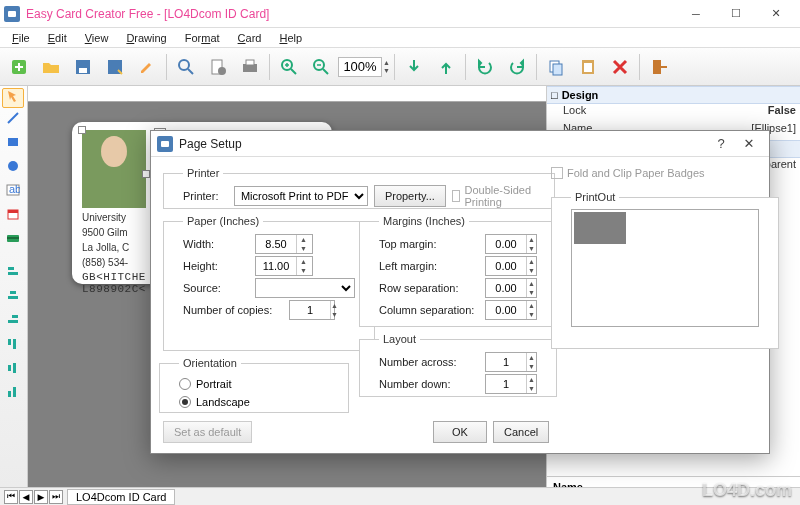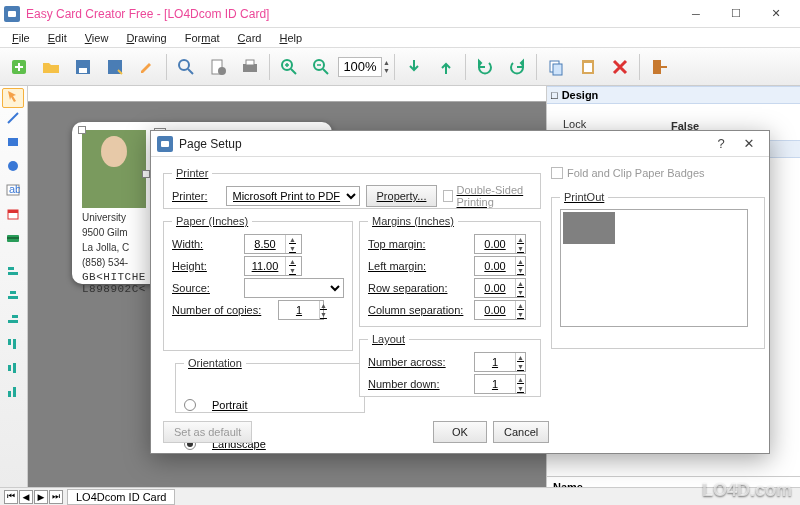--- a/index.html
+++ b/index.html
@@ -36,51 +36,51 @@
 .card .photo { width:64px; height:78px; background:#7a9a5e; float:left; margin-right:8px; position:relative;}
 .card .photo::after{ content:""; position:absolute; left:30%; top:8%; width:40%; height:40%; background:#e7c9a8; border-radius:50%;}
 .card .handle { position:absolute; width:8px; height:8px; background:#fff; border:1px solid #888;}
 .card .name { font-size:16px; font-weight:400; letter-spacing:1px; color:#222;}
 .card .uni { font-size:10px; color:#333; clear:both; padding-top:4px;}
 .card .mono { font-family: "Courier New", monospace; font-size:11px; color:#333; letter-spacing:.5px;}
 
 .props { width:254px; background:#fff; border-left:1px solid #ccc; font-size:11px; }
 .props .sect { background:#e8f0fa; border-top:1px solid #c8d8ee; border-bottom:1px solid #c8d8ee; padding:2px 4px; display:flex; align-items:center; gap:4px; font-weight:bold;}
 .props .row { display:flex; height:18px; }
-.props .row .k { width:120px; padding:14px 16px; color:#333;}
-.props .row .v { flex:1; padding:16px 4px; color:#333;}
+.props .row .k { width:120px; padding:0 16px; color:#333;}
+.props .row .v { flex:1; padding:0 4px; color:#333;text-align:right;}
 .props .desc { border-top:1px solid #ccc; padding:4px 6px;}
 .props .desc b { font-weight:bold;}
 
 
 .statusbar { position:absolute; left:0; right:0; bottom:0; height:18px; background:#f0f0f0; border-top:1px solid #ccc; display:flex; align-items:center; padding:0 4px; font-size:11px; gap:4px;}
 .statusbar .navbtns { display:flex; gap:1px; }
 .statusbar .nb { width:14px; height:14px; border:1px solid #999; background:#fff; font-size:9px; display:flex; align-items:center; justify-content:center;}
 
 
 .dialog { position:absolute; left:150px; top:130px; width:620px; height:324px; background:#fff; border:1px solid #888; box-shadow:0 6px 24px rgba(0,0,0,.35); }
 .dlg-title { height:26px; display:flex; align-items:center; padding:0 6px; border-bottom:1px solid #ddd; }
 .dlg-title .ic { width:16px; height:16px; background:#4a7db5; border-radius:2px; margin-right:6px; display:flex;align-items:center;justify-content:center;}
 .dlg-title .ic svg{width:10px;height:10px;fill:#fff;}
 .dlg-title .txt { flex:1; font-size:12px; color:#222;}
 .dlg-title .hb { width:28px; text-align:center; color:#444; font-size:13px;}
-.dialog fieldset { border:1px solid #ccc; padding:6px 8px 8px; margin:6px; position:absolute; background:#fff;text-decoration:underline;}
+.dialog fieldset { border:1px solid #ccc; padding:6px 19px 8px; margin:6px; position:absolute; background:#fff;}
 .dialog legend { padding:0 4px; color:#333;}
 .frow { display:flex; align-items:center; height:22px; gap:6px;}
 .frow label { width:66px; color:#222;}
 .sel, .txtin { border:1px solid #a9a9a9; height:20px; background:#fff; font-size:11px; padding:0 2px;}
 .spin { display:flex; border:1px solid #a9a9a9; height:20px; width:58px;}
 .spin input { border:none; width:40px; text-align:center; padding:0 2px; font-size:11px;}
 .spin .ar { width:14px; border-left:1px solid #ccc; display:flex; flex-direction:column;}
 .spin .ar div{ flex:1; font-size:7px; text-align:center; line-height:9px; color:#555;}
 .btn { height:22px; padding:0 10px; background:linear-gradient(#fafafa,#e6e6e6); border:1px solid #a9a9a9; color:#222;}
 .btn.disabled { color:#999; border-color:#ccc;}
 .chk { display:flex; align-items:center; gap:4px; color:#999;}
 .chk .box { width:12px; height:12px; border:1px solid #bbb;}
-.rad { display:flex; align-items:center; gap:16px; height:18px;margin-top:21px;}
+.rad { display:flex; align-items:center; gap:5px; height:18px;}
 .rad .c { width:12px; height:12px; border:1px solid #888; border-radius:50%; display:flex; align-items:center; justify-content:center;}
 .rad .c .d { width:6px; height:6px; background:#333; border-radius:50%;}
 fieldset.printout .pv { width:188px; height:118px; border:1px solid #aaa; background:#fff; position:relative;}
 fieldset.printout .pv .blk { position:absolute; left:2px; top:2px; width:52px; height:32px; background:#808080;}
 
 .watermark { position:absolute; right:8px; bottom:4px; color:rgba(255,255,255,.65); font-size:18px; font-weight:600; text-shadow:0 1px 2px rgba(0,0,0,.5); pointer-events:none;}
 </style>
 </head>
 <body>
 
@@ -418,21 +418,21 @@
         <div class="spin" style="width:46px">
           <input value="1" style="">
           <div class="ar">
             <div>▲</div>
             <div>▼</div>
           </div>
         </div>
       </div>
   </fieldset>
 
-  <fieldset style="left:18px; top:220px; width:190px; height:56px;">
+  <fieldset style="left:2px; top:220px; width:190px; height:56px;">
     <legend>Orientation</legend>
     <div class="rad">
         <div class="c"></div>
         <span>Portrait</span>
       </div>
     <div class="rad">
         <div class="c">
           <div class="d"></div>
         </div>
         <span>Landscape</span>

